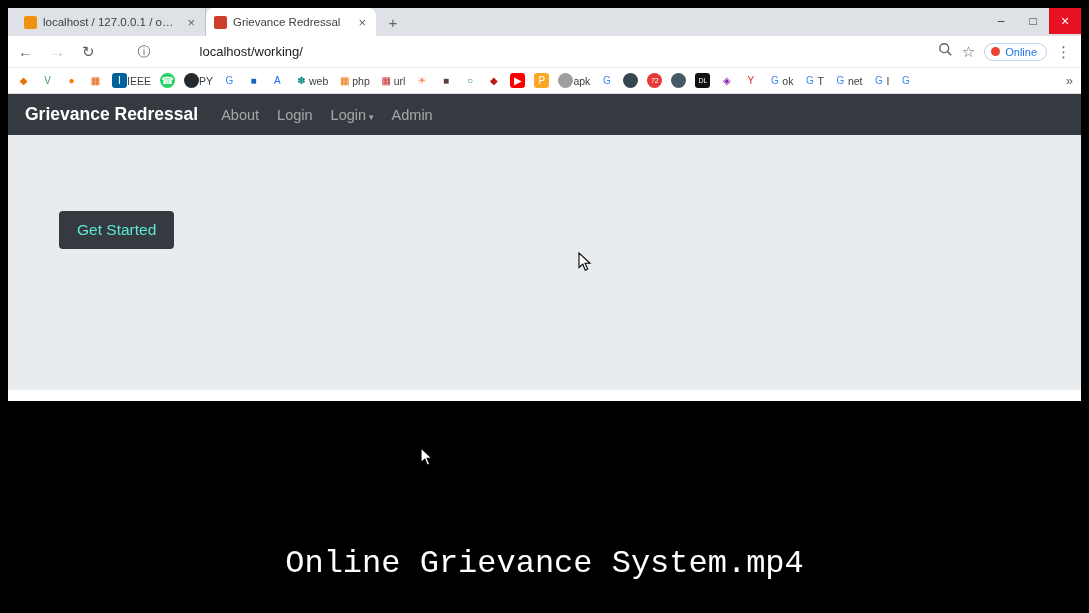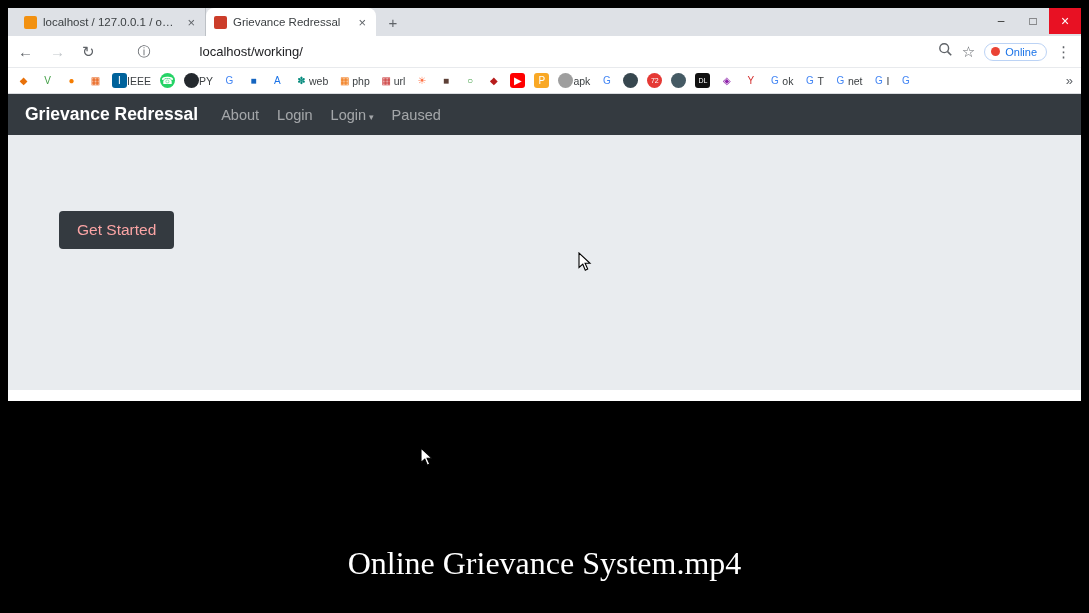--- a/index.html
+++ b/index.html
@@ -99,32 +99,32 @@
     height:255px; background:var(--hero-bg,#e9ecef);
     padding:58px 0 0 49px;
   }
   .hero h1 {
     margin:0; font-size:43px; font-weight:300;
     color:#3c4045; letter-spacing:-0.5px;
   }
   .hero p { margin:18px 0 0 2px; font-size:16.5px; color:#6e7377; }
   .cta-btn {
     margin-top:18px; margin-left:2px;
-    background:var(--button-bg,#343a40); color:#fca5a5;
+    background:var(--button-bg,#343a40); color:#5eead4;
     border:none; border-radius:4px;
     font-size:15.5px; padding:10px 18px;
     font-family:"Liberation Sans", sans-serif;
     cursor:pointer;
   }
 
   
   .caption {
     position:absolute; left:0; right:0; top:545px;
     text-align:center; color:#fff; font-size:32px;
-    font-family:Liberation Serif, serif;
+    font-family:Liberation Mono, monospace;
   }
 
   
   .cursor { position:absolute; width:14px; height:20px; pointer-events:none; }
   .cursor-page { left:578px; top:252px; }
   .cursor-video { left:420px; top:447px; }
 </style>
 </head>
 <body>
 
@@ -336,21 +336,21 @@
 </span>
     <span class="bm-overflow">»</span>
   </div>
 
   <div class="page">
     <div class="navbar">
       <span class="brand">Grievance Redressal</span>
       <span class="nav-link">About</span>
       <span class="nav-link">Login</span>
       <span class="nav-link"><span>Login</span><span class="nav-caret">▾</span></span>
-      <span class="nav-link">Paused</span>
+      <span class="nav-link">Admin</span>
     </div>
     <div class="hero">
       <button class="cta-btn">Get Started</button>
     </div>
   </div>
 </div>
 
 <div class="caption">Online Grievance System.mp4</div>
 
 <svg class="cursor cursor-page" viewBox="0 0 14 20">

